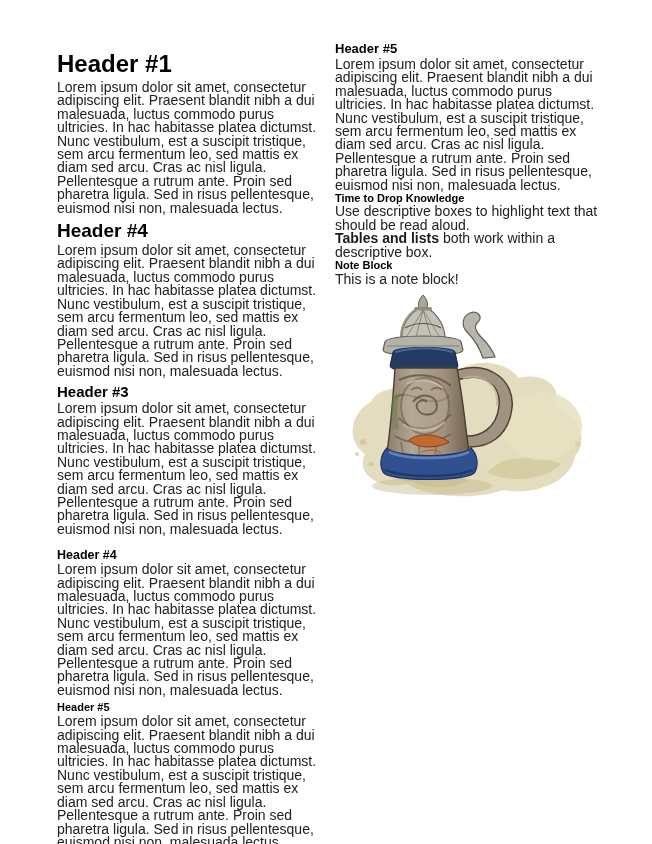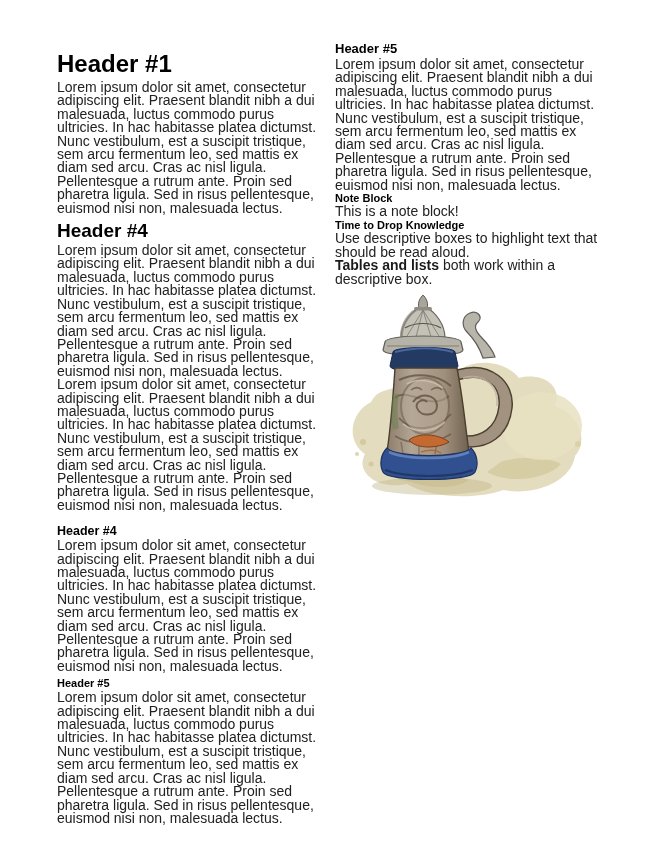--- a/index.html
+++ b/index.html
@@ -38,47 +38,48 @@
     <div class="col-left">
       <section>
         <h1 class="h1">Header #1</h1>
         <p class="body">Lorem ipsum dolor sit amet, consectetur adipiscing elit. Praesent blandit nibh a dui malesuada, luctus commodo purus ultricies. In hac habitasse platea dictumst. Nunc vestibulum, est a suscipit tristique, sem arcu fermentum leo, sed mattis ex diam sed arcu. Cras ac nisl ligula. Pellentesque a rutrum ante. Proin sed pharetra ligula. Sed in risus pellentesque, euismod nisi non, malesuada lectus.</p>
       </section>
       <section>
         <h2 class="h2">Header #4</h2>
         <p class="body">Lorem ipsum dolor sit amet, consectetur adipiscing elit. Praesent blandit nibh a dui malesuada, luctus commodo purus ultricies. In hac habitasse platea dictumst. Nunc vestibulum, est a suscipit tristique, sem arcu fermentum leo, sed mattis ex diam sed arcu. Cras ac nisl ligula. Pellentesque a rutrum ante. Proin sed pharetra ligula. Sed in risus pellentesque, euismod nisi non, malesuada lectus.</p>
       </section>
       <section>
+        <h3 class="h3">Header #3</h3>
         <p class="body">Lorem ipsum dolor sit amet, consectetur adipiscing elit. Praesent blandit nibh a dui malesuada, luctus commodo purus ultricies. In hac habitasse platea dictumst. Nunc vestibulum, est a suscipit tristique, sem arcu fermentum leo, sed mattis ex diam sed arcu. Cras ac nisl ligula. Pellentesque a rutrum ante. Proin sed pharetra ligula. Sed in risus pellentesque, euismod nisi non, malesuada lectus.</p>
       </section>
       <section>
         <h4 class="h4">Header #4</h4>
         <p class="body">Lorem ipsum dolor sit amet, consectetur adipiscing elit. Praesent blandit nibh a dui malesuada, luctus commodo purus ultricies. In hac habitasse platea dictumst. Nunc vestibulum, est a suscipit tristique, sem arcu fermentum leo, sed mattis ex diam sed arcu. Cras ac nisl ligula. Pellentesque a rutrum ante. Proin sed pharetra ligula. Sed in risus pellentesque, euismod nisi non, malesuada lectus.</p>
       </section>
       <section>
         <h5 class="h5">Header #5</h5>
         <p class="body">Lorem ipsum dolor sit amet, consectetur adipiscing elit. Praesent blandit nibh a dui malesuada, luctus commodo purus ultricies. In hac habitasse platea dictumst. Nunc vestibulum, est a suscipit tristique, sem arcu fermentum leo, sed mattis ex diam sed arcu. Cras ac nisl ligula. Pellentesque a rutrum ante. Proin sed pharetra ligula. Sed in risus pellentesque, euismod nisi non, malesuada lectus.</p>
       </section>
     </div>
 
     <div class="col-right">
       <section>
         <h4 class="h-right">Header #5</h4>
         <p class="body">Lorem ipsum dolor sit amet, consectetur adipiscing elit. Praesent blandit nibh a dui malesuada, luctus commodo purus ultricies. In hac habitasse platea dictumst. Nunc vestibulum, est a suscipit tristique, sem arcu fermentum leo, sed mattis ex diam sed arcu. Cras ac nisl ligula. Pellentesque a rutrum ante. Proin sed pharetra ligula. Sed in risus pellentesque, euismod nisi non, malesuada lectus.</p>
       </section>
 
       <div>
-        <div class="label">Note Block</div>
-        <p class="body">This is a note block!</p>
+        <div class="label">Time to Drop Knowledge</div>
+        <p class="body">Use descriptive boxes to highlight text that should be read aloud.</p>
+        <p class="body"><strong class="inline-bold">Tables and lists</strong><span> both work within a descriptive box.</span></p>
       </div>
 
       <div>
-        <div class="label">Time to Drop Knowledge</div>
-        <p class="body">Use descriptive boxes to highlight text that should be read aloud.</p>
-        <p class="body"><strong class="inline-bold">Tables and lists</strong><span> both work within a descriptive box.</span></p>
+        <div class="label">Note Block</div>
+        <p class="body">This is a note block!</p>
       </div>
 
       <div class="illustration">
         <svg width="256" height="212" viewBox="0 0 256 212" xmlns="http://www.w3.org/2000/svg">
 
           <path d="M34,108 C14,118 8,146 28,160 C18,178 40,196 70,190 C92,204 140,206 166,196 C198,202 234,188 238,162 C252,146 242,120 218,112 C226,92 206,78 182,84 C168,66 136,64 120,78 C94,68 62,78 60,94 C44,96 38,100 34,108 Z" fill="#d9cfa5" opacity="0.72"></path>
           <path d="M60,156 C46,166 50,186 74,188 C96,196 122,194 132,186 C112,180 82,176 76,164 Z" fill="#c7ba88" opacity="0.55"></path>
           <path d="M150,178 C170,190 210,186 224,170 C210,162 180,162 164,168 Z" fill="#cabd8a" opacity="0.5"></path>
           <ellipse cx="205" cy="132" rx="40" ry="34" fill="#e8e1c2" opacity="0.85"></ellipse>
           <circle cx="26" cy="148" r="3" fill="#cec28f" opacity="0.7"></circle>

